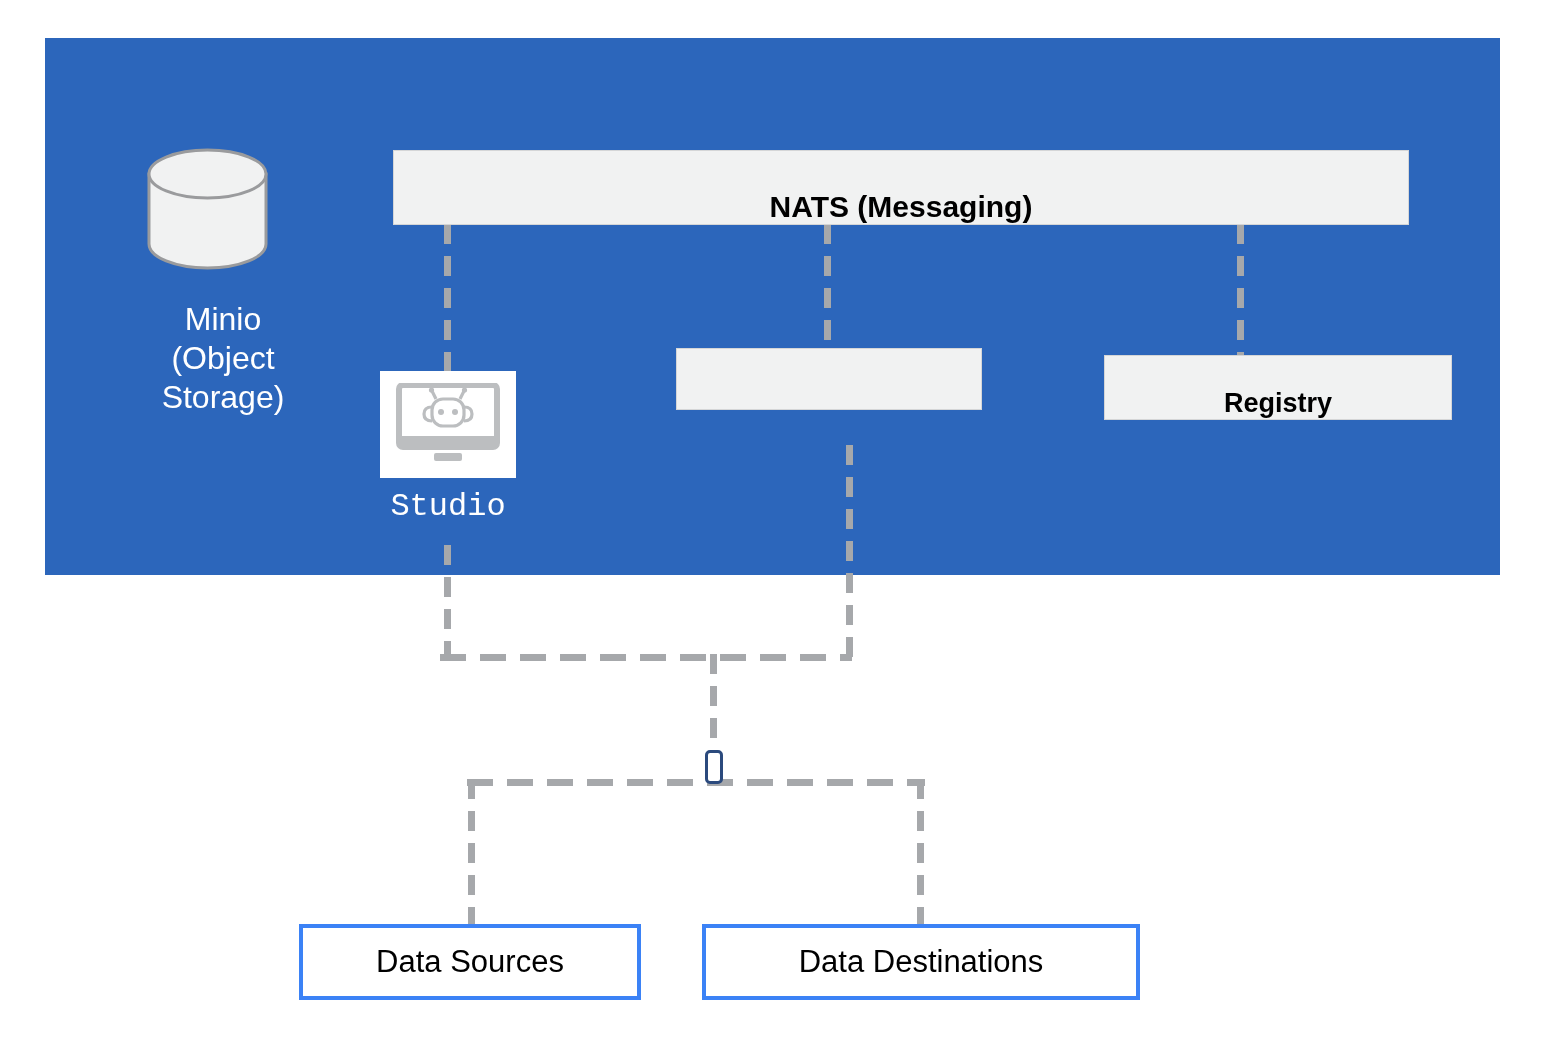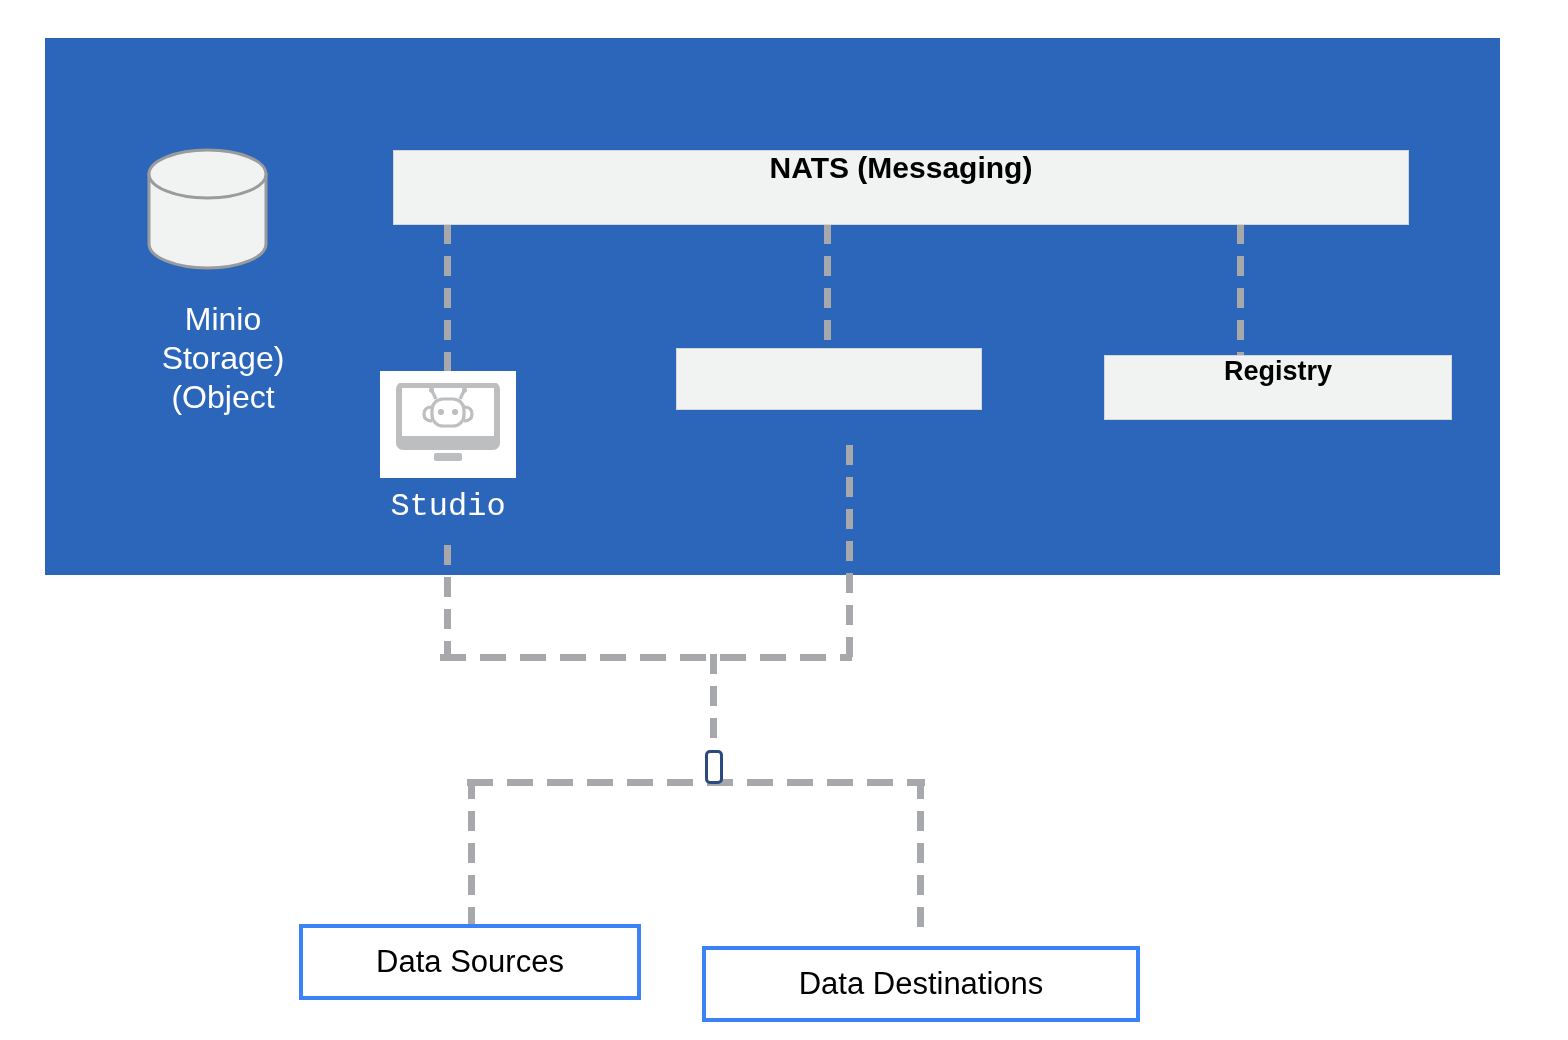--- a/index.html
+++ b/index.html
@@ -28,21 +28,21 @@
     height: 537px;
     background: #2c66bb;
   }
   
   .light-box {
     position: absolute;
     background: #f1f2f2;
     border: 1px solid #d5d6d7;
     box-sizing: border-box;
     display: flex;
-    align-items: flex-start;
+    align-items: flex-end;
     justify-content: center;
     color: #000000;
     font-weight: bold;
   }
   .nats-box {
     left: 393px;
     top: 150px;
     width: 1016px;
     height: 75px;
     font-size: 30px;
@@ -84,21 +84,20 @@
     left: 299px;
     top: 924px;
     width: 342px;
     height: 76px;
   }
   .data-destinations-box {
     left: 702px;
     top: 924px;
     width: 438px;
     height: 76px;
-    margin-top: 22px;
   }
   
   .minio-group {
     position: absolute;
     left: 108px;
     top: 140px;
     width: 230px;
     height: 310px;
   }
   .minio-icon {
@@ -204,22 +203,22 @@
 
   <div class="minio-group">
     <div class="minio-icon">
       <svg viewBox="0 0 125 122" width="125" height="122">
         <path d="M4 26 L4 96 A58.5 24 0 0 0 121 96 L121 26 Z" fill="#f1f2f2" stroke="#9a9b9d" stroke-width="3"></path>
         <ellipse cx="62.5" cy="26" rx="58.5" ry="24" fill="#f1f2f2" stroke="#9a9b9d" stroke-width="3"></ellipse>
       </svg>
     </div>
     <div class="minio-label">
       <div>Minio</div>
+      <div>(Object</div>
       <div>Storage)</div>
-      <div>(Object</div>
     </div>
   </div>
 
   <div class="light-box nats-box">
     <span>NATS (Messaging)</span>
   </div>
 
   <div class="studio-group">
     <div class="studio-tile">
       <div class="studio-icon">

